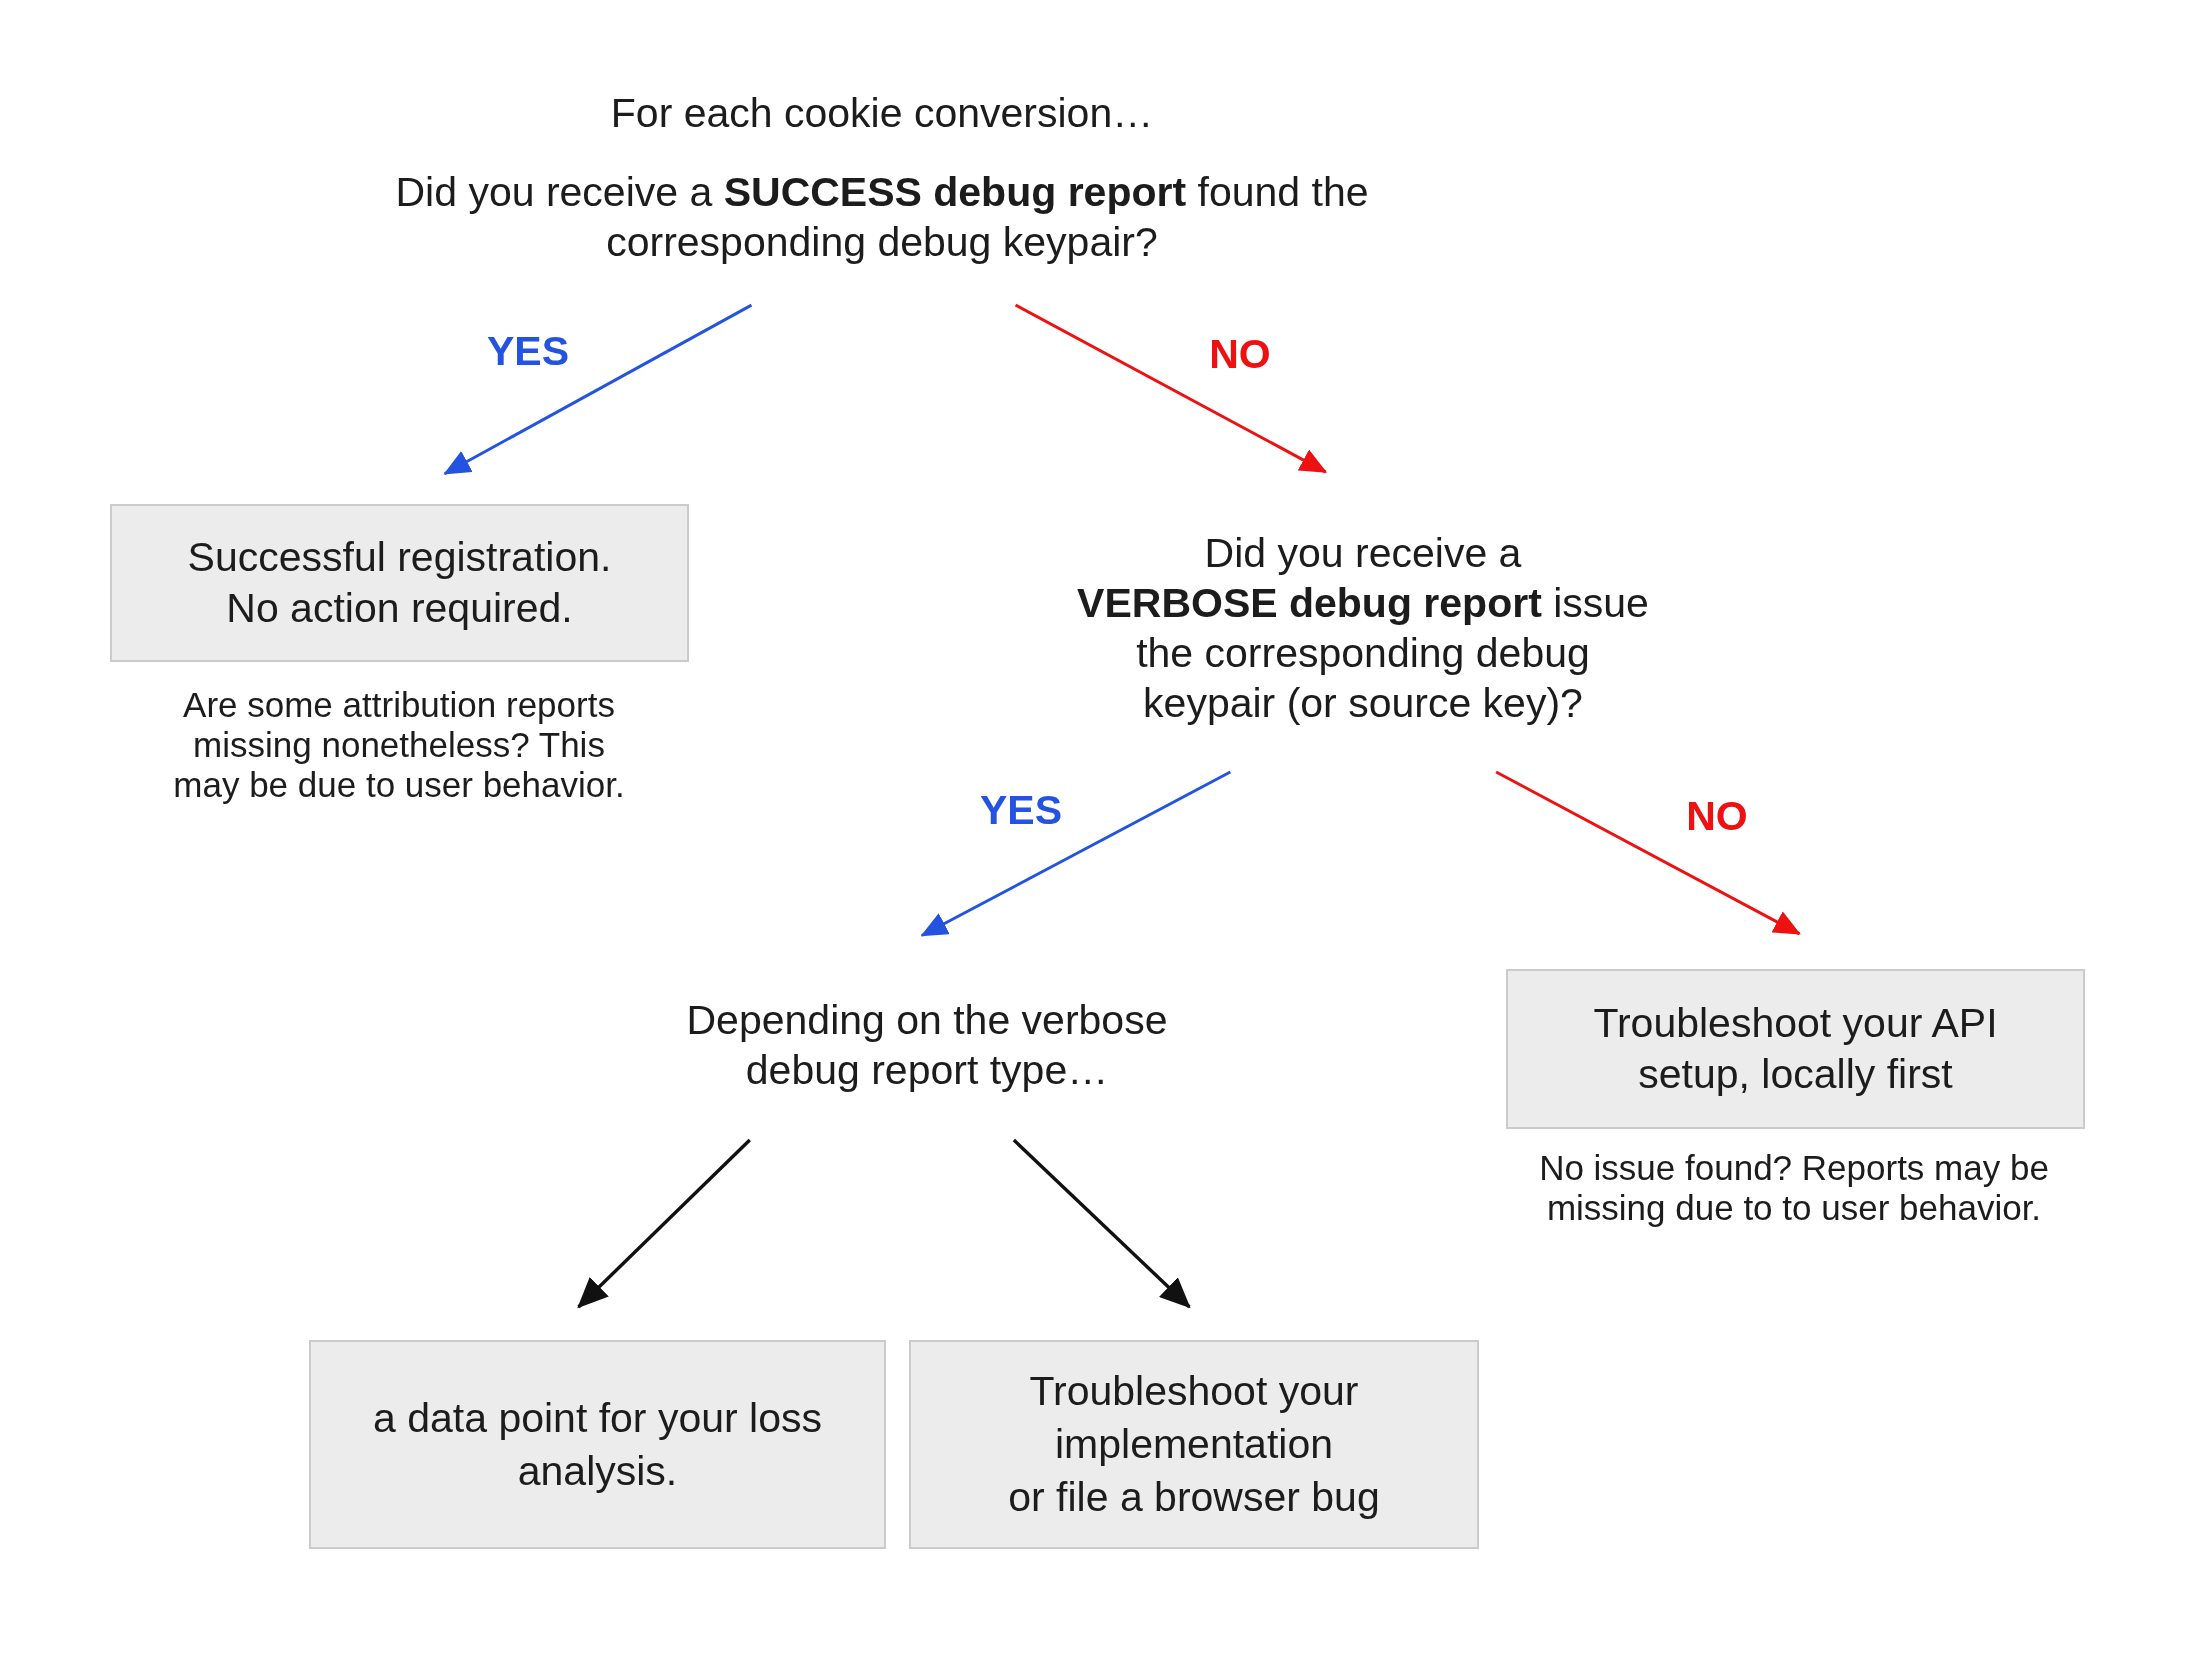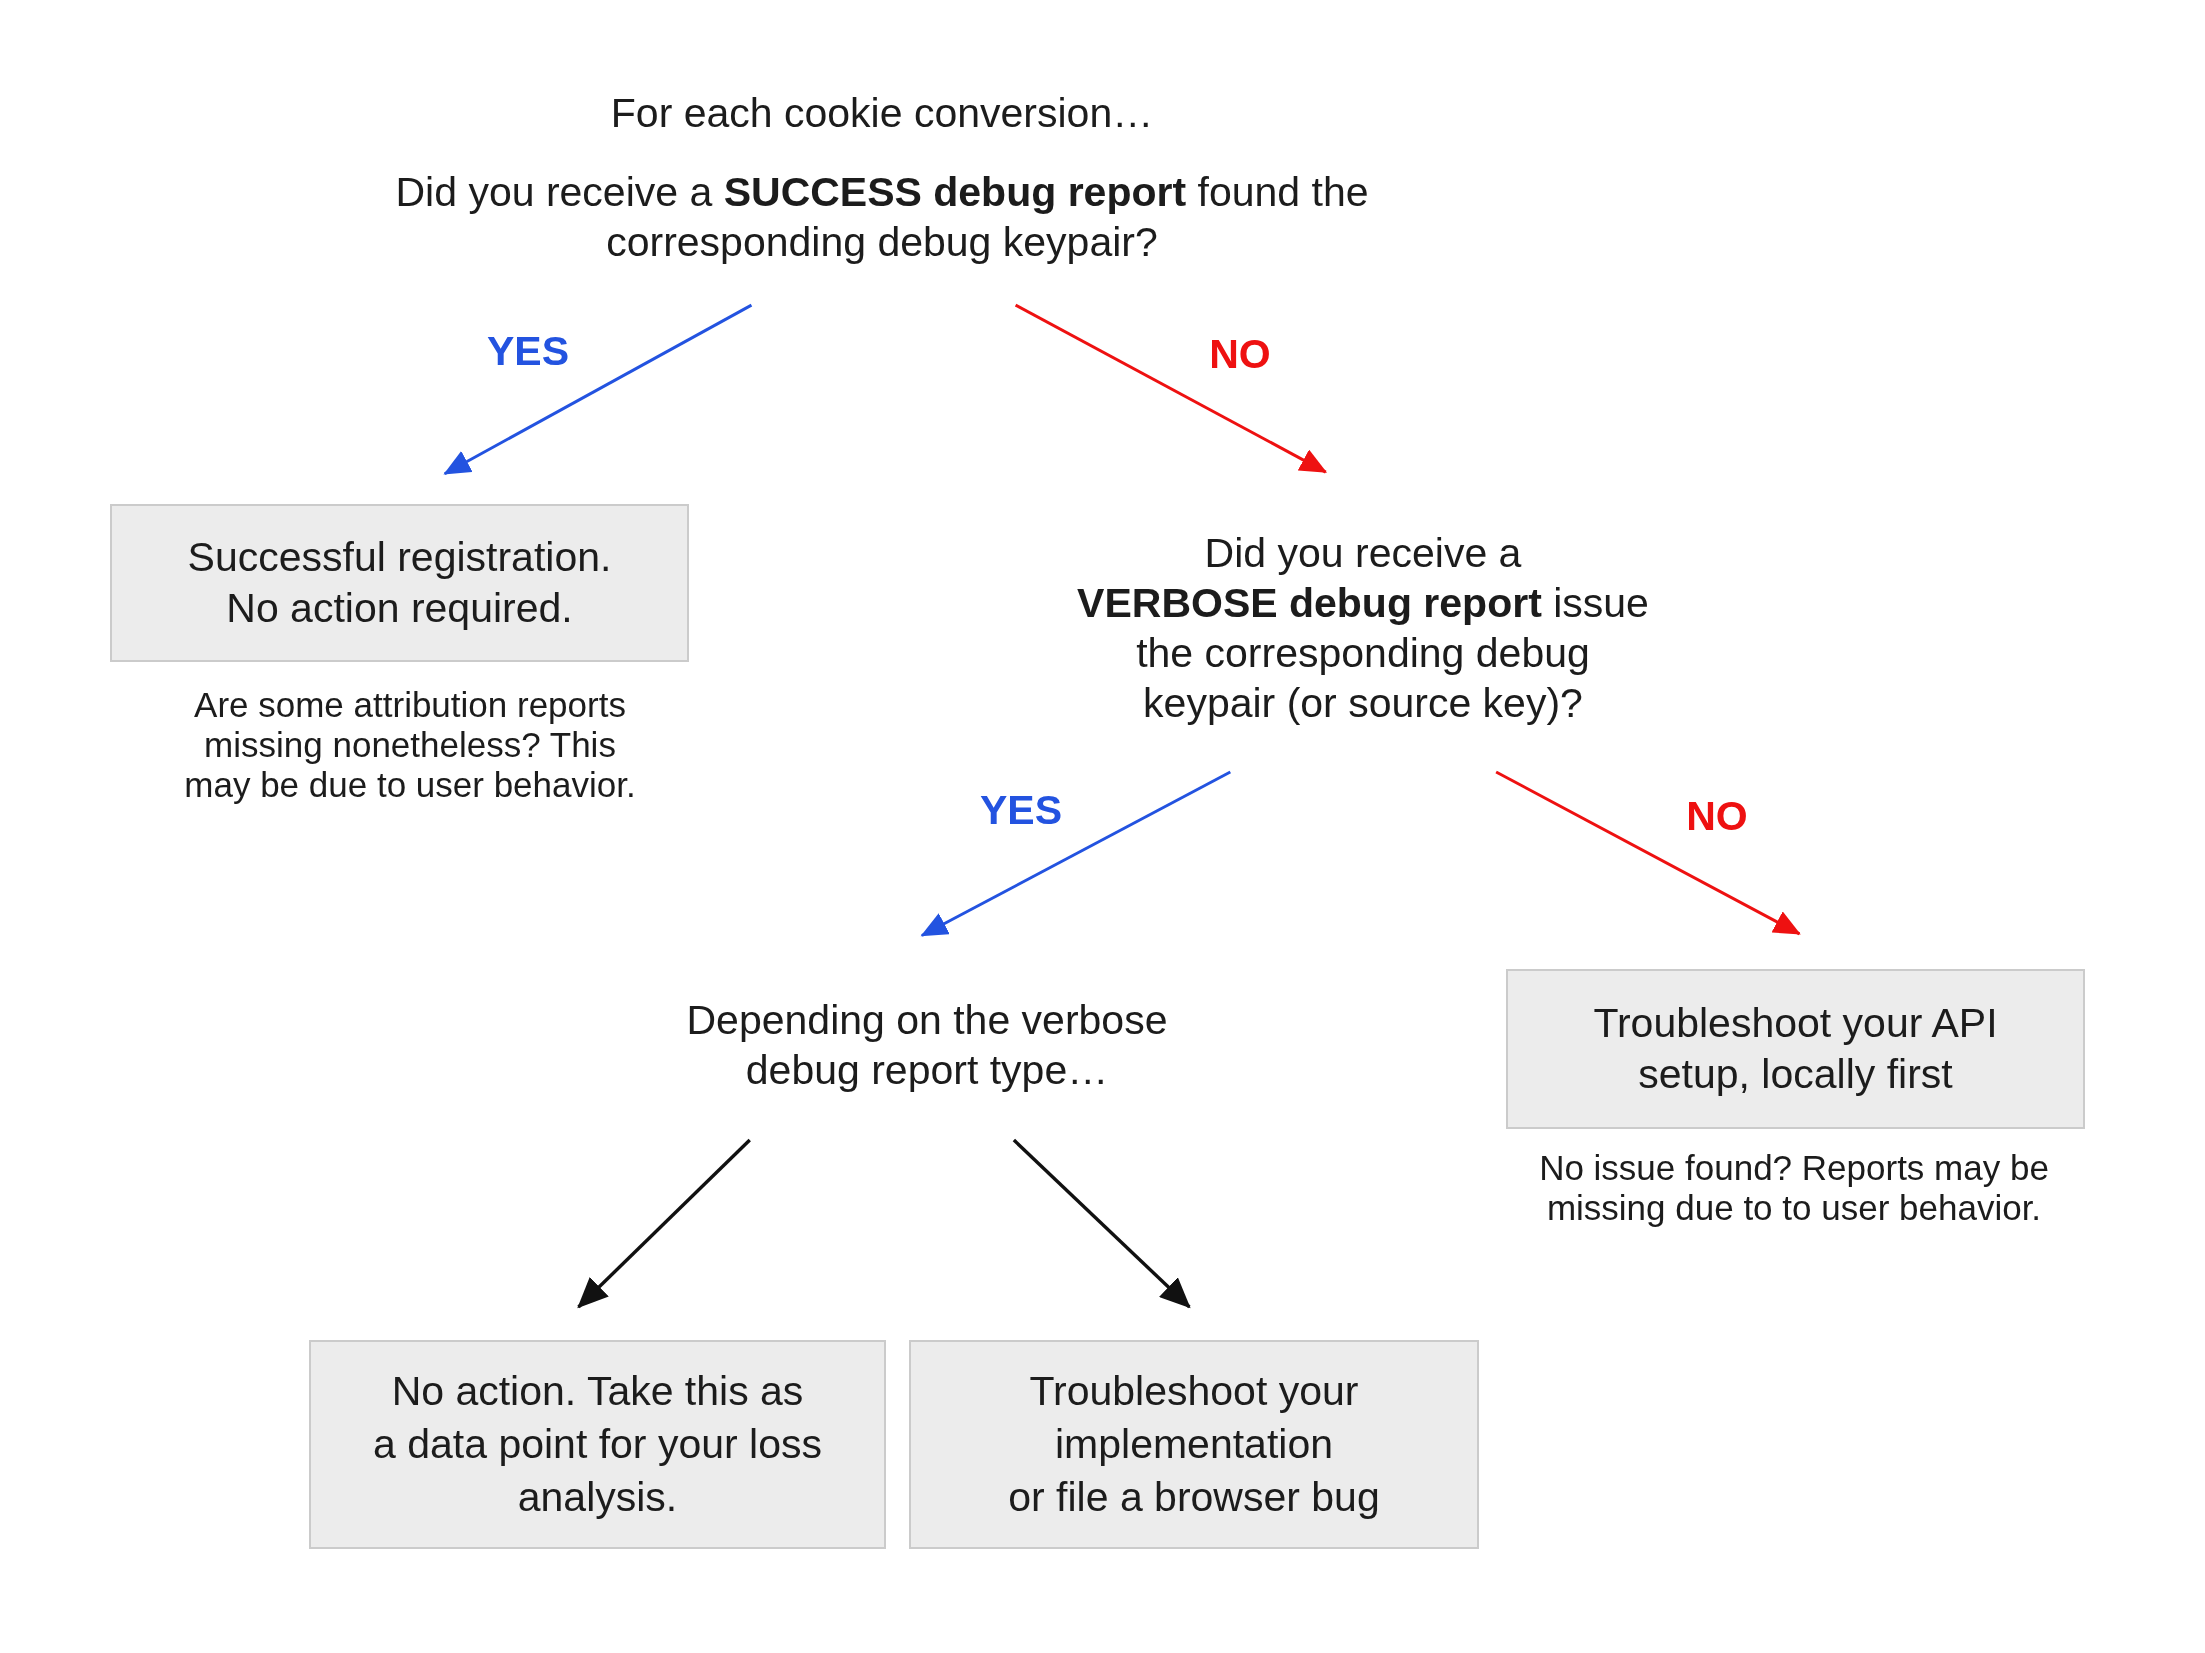--- a/index.html
+++ b/index.html
@@ -85,21 +85,21 @@
   </div>
 
   <div class="edge-label yes" style="left:528px; top:351px;">YES</div>
   <div class="edge-label no" style="left:1240px; top:354px;">NO</div>
 
   <div class="node box" style="left:110px; top:504px; width:579px; height:158px;">
     <div class="line">Successful registration.</div>
     <div class="line">No action required.</div>
   </div>
 
-  <div class="node centered note" style="left:410px; top:685px;text-align:center;">
+  <div class="node centered note" style="left:399px; top:685px;text-align:center;">
     <div class="line">Are some attribution reports</div>
     <div class="line">missing nonetheless? This</div>
     <div class="line">may be due to user behavior.</div>
   </div>
 
   <div class="node centered q" style="left:1363px; top:528px;">
     <div class="line">Did you receive a</div>
     <div class="line"><span class="b">VERBOSE debug report</span><span> issue</span></div>
     <div class="line">the corresponding debug</div>
     <div class="line">keypair (or source key)?</div>
@@ -117,21 +117,20 @@
     <div class="line">Troubleshoot your API</div>
     <div class="line">setup, locally first</div>
   </div>
 
   <div class="node centered note" style="left:1794px; top:1148px;">
     <div class="line">No issue found? Reports may be</div>
     <div class="line">missing due to to user behavior.</div>
   </div>
 
   <div class="node box bigbox" style="left:309px; top:1340px; width:577px; height:209px;">
-    <div class="line">No action. Take this as</div>
     <div class="line">a data point for your loss</div>
     <div class="line">analysis.</div>
   </div>
 
   <div class="node box bigbox" style="left:909px; top:1340px; width:570px; height:209px;">
     <div class="line">Troubleshoot your</div>
     <div class="line">implementation</div>
     <div class="line">or file a browser bug</div>
   </div>
 

